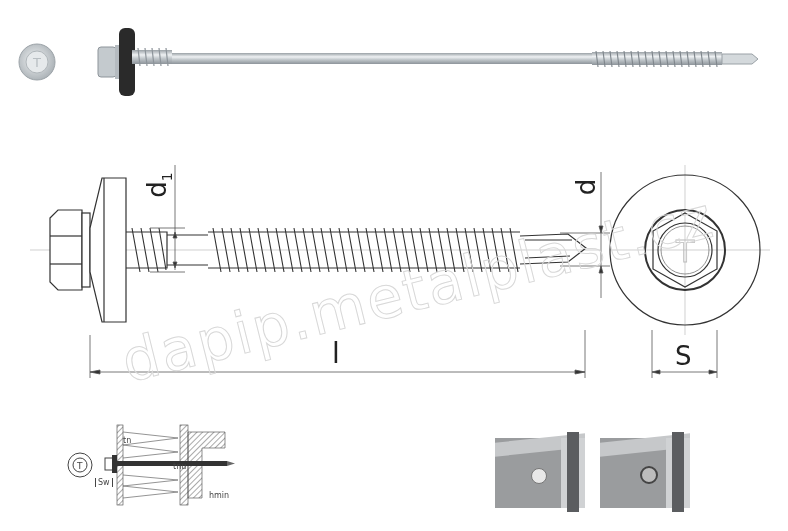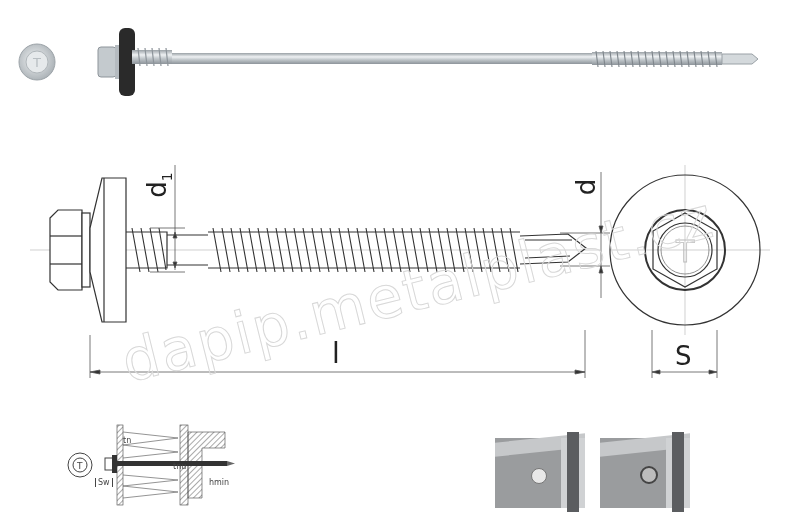--- a/index.html
+++ b/index.html
@@ -169,21 +169,21 @@
       <path d="M73 12 L128 18 L73 25 L128 32 L73 38"></path>
       <path d="M73 55 L128 60 L73 66 L128 72 L73 78"></path>
     </g>
     <rect x="55" y="38" width="8" height="12" fill="#fff" stroke="#444"></rect>
     <rect x="62" y="35" width="5" height="18" fill="#333"></rect>
     <rect x="67" y="41" width="110" height="5" fill="#333"></rect>
     <path d="M177 41 L185 43.5 L177 46 Z" fill="#666"></path>
   </svg>
   <span class="small" style="left:52px;top:16px;">tn</span>
   <span class="small" style="left:90px;top:42px;padding-left:12px;">tnu</span>
-  <span class="small" style="left:138px;top:58px;">hmin</span>
+  <span class="small" style="left:138px;top:71px;">hmin</span>
   <span class="small" style="left:24px;top:58px;border-left:1px solid #444;border-right:1px solid #444;padding:0 2px;">Sw</span>
 </div>
 
 <div class="abs" style="left:495px;top:438px;width:90px;height:70px;background:#9a9c9e;">
   <div class="abs" style="left:0;top:0;width:90px;height:14px;background:#c6c8ca;transform:skewY(-6deg);"></div>
   <div class="abs" style="left:66px;top:0;width:24px;height:70px;background:#d0d2d4;"></div>
   <div class="abs" style="left:72px;top:-6px;width:12px;height:80px;background:#5b5d60;"></div>
   <div class="abs" style="left:36px;top:30px;width:14px;height:14px;border-radius:50%;background:#e8e8e8;border:1px solid #777;"></div>
 </div>
 <div class="abs" style="left:600px;top:438px;width:90px;height:70px;background:#9a9c9e;">

